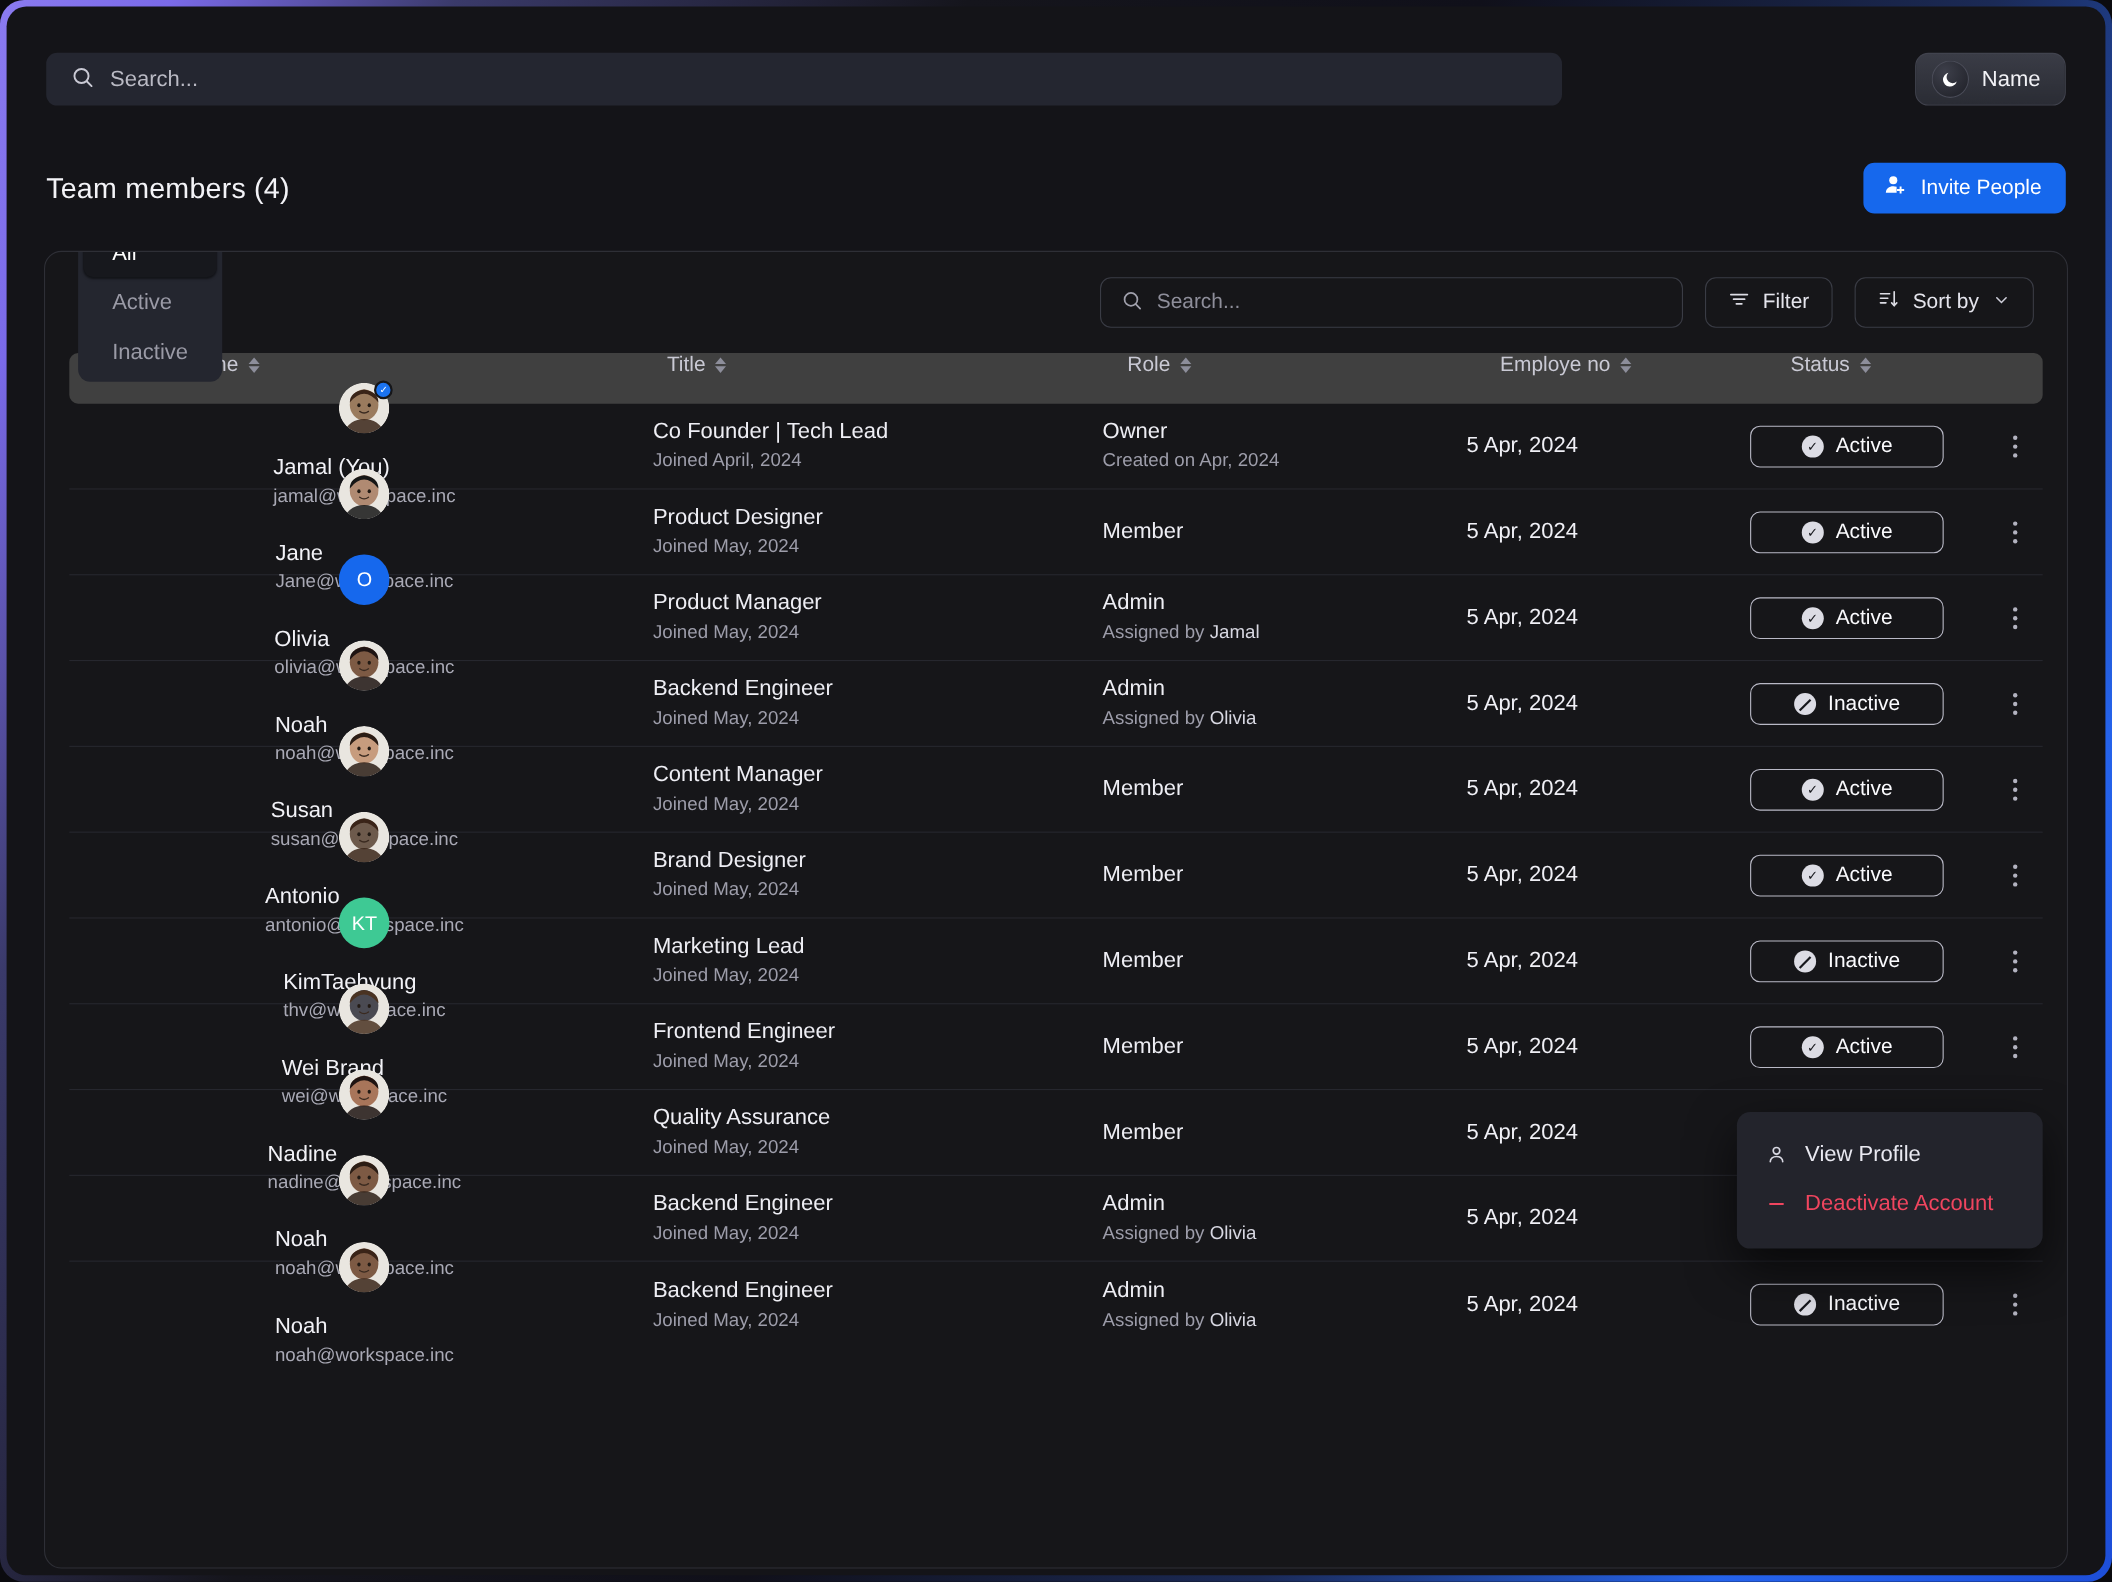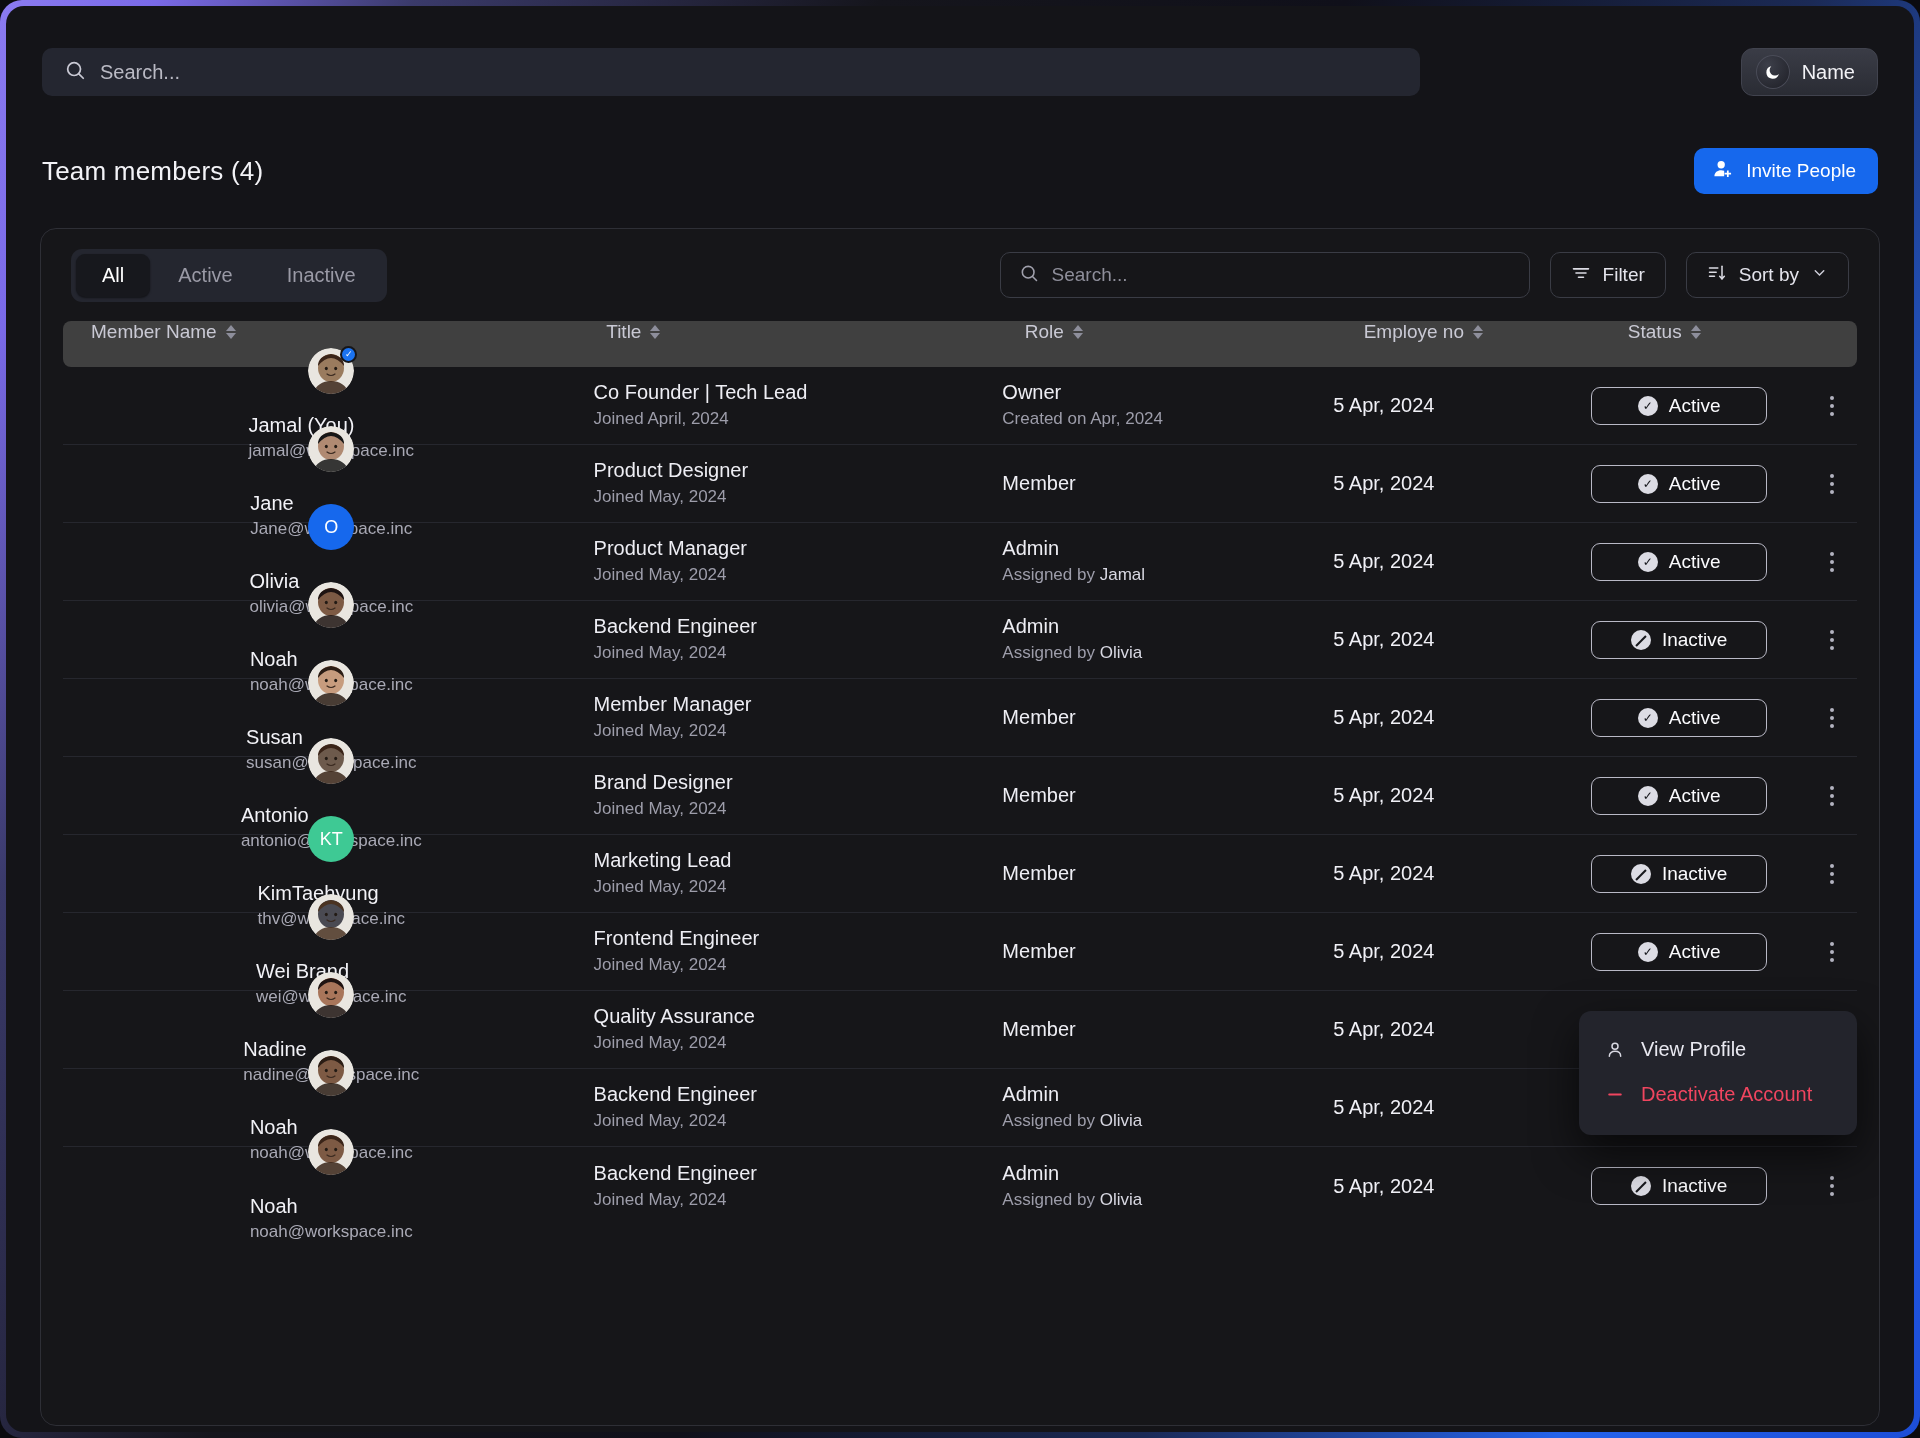--- a/index.html
+++ b/index.html
@@ -90,21 +90,21 @@
   }
 
   
   .toolbar {
     position: relative; height: 92px;
     display: flex; align-items: center;
     padding: 0 30px;
   }
   .tabs {
     background: #24262f; border-radius: 11px;
-    padding: 5px; display: flex; gap: 2px;
+    padding: 5px; display: flex; gap: 2px; flex-direction: column;
   }
   .tab {
     padding: 10px 26px; border-radius: 9px;
     color: #9a9aa6; font-size: 20px; cursor: pointer; white-space: nowrap;
   }
   .tab.active { background: #17181d; color: #ffffff; box-shadow: 0 1px 2px rgba(0,0,0,.5); }
 
   .toolbar-right {
     margin-left: auto; display: flex; align-items: center; gap: 20px;
   }
@@ -566,21 +566,21 @@
                     <path d="M4 46 Q10 33 23 33 Q36 33 42 46z" fill="#2b1d15" opacity=".85"></path>
                   </g>
                 </svg>
               </div>
               <div>
                 <div class="m-name">Susan</div>
                 <div class="m-mail">susan@workspace.inc</div>
               </div>
             </div>
             <div class="cell col-title">
-              <div class="t-main">Member Manager</div>
+              <div class="t-main">Content Manager</div>
               <div class="t-sub">Joined May, 2024</div>
             </div>
             <div class="cell col-role">
               <div class="t-main">Member</div>
             </div>
             <div class="cell col-emp">
               <div class="emp">5 Apr, 2024</div>
             </div>
             <div class="cell col-status">
               <div class="badge">

